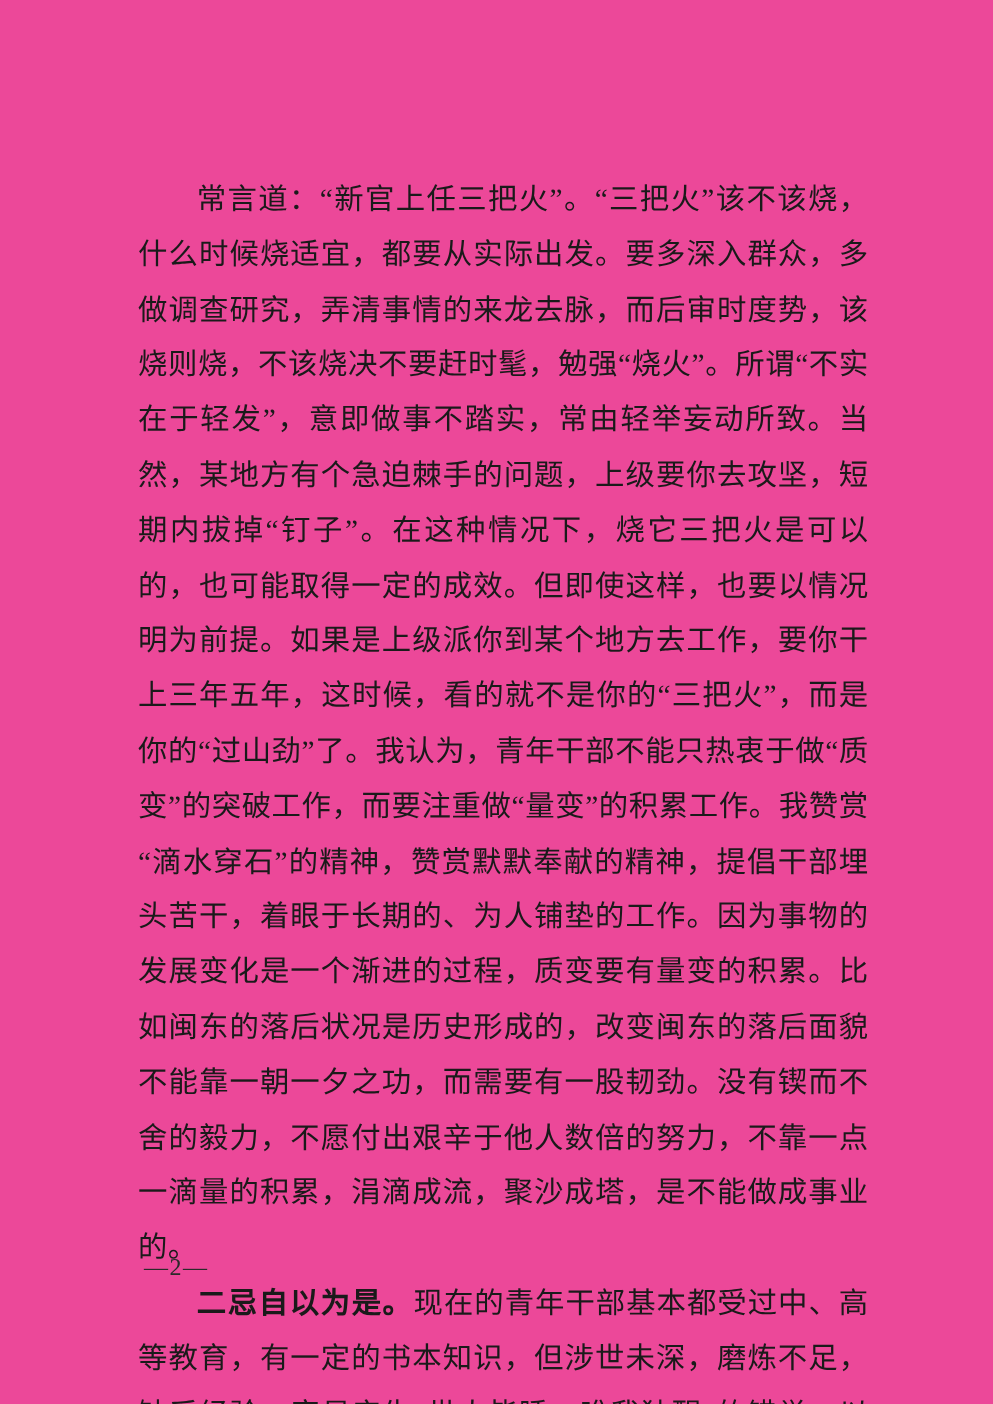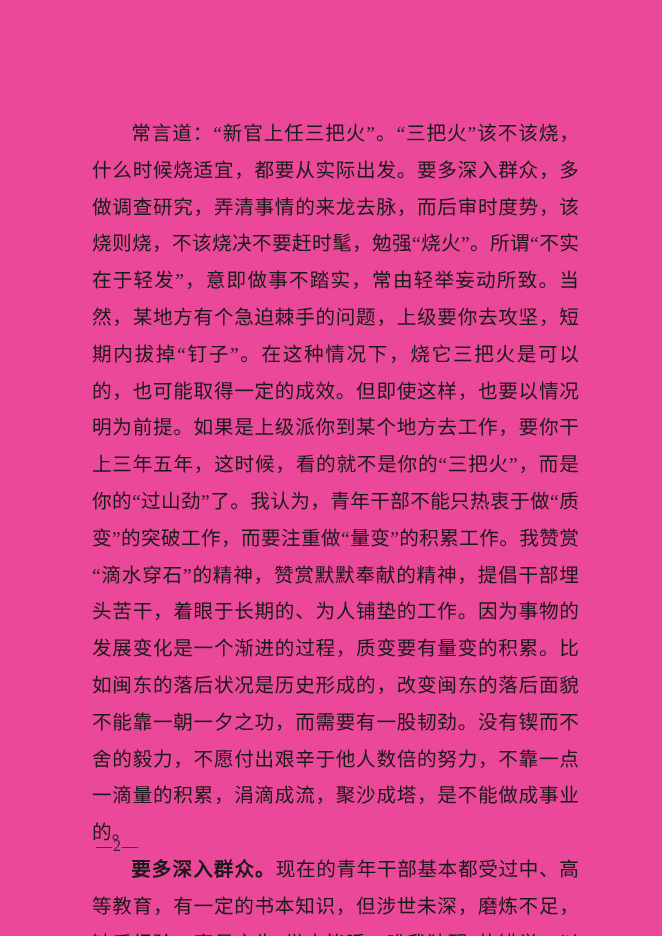--- a/index.html
+++ b/index.html
@@ -68,19 +68,19 @@
 </style>
 </head>
 <body>
 
 <div class="page">
 
   <div class="text-block">
 
     <p class="para"><span>常言道：“新官上任三把火”。“三把火”该不该烧，什么时候烧适宜，都要从实际出发。要多深入群众，多做调查研究，弄清事情的来龙去脉，而后审时度势，该烧则烧，不该烧决不要赶时髦，勉强“烧火”。所谓“不实在于轻发”，意即做事不踏实，常由轻举妄动所致。当然，某地方有个急迫棘手的问题，上级要你去攻坚，短期内拔掉“钉子”。在这种情况下，烧它三把火是可以的，也可能取得一定的成效。但即使这样，也要以情况明为前提。如果是上级派你到某个地方去工作，要你干上三年五年，这时候，看的就不是你的“三把火”，而是你的“过山劲”了。我认为，青年干部不能只热衷于做“质变”的突破工作，而要注重做“量变”的积累工作。我赞赏“滴水穿石”的精神，赞赏默默奉献的精神，提倡干部埋头苦干，着眼于长期的、为人铺垫的工作。因为事物的发展变化是一个渐进的过程，质变要有量变的积累。比如闽东的落后状况是历史形成的，改变闽东的落后面貌不能靠一朝一夕之功，而需要有一股韧劲。没有锲而不舍的毅力，不愿付出艰辛于他人数倍的努力，不靠一点一滴量的积累，涓滴成流，聚沙成塔，是不能做成事业的。</span></p>
 
-    <p class="para"><span class="lead">要多深入群众。</span><span>现在的青年干部基本都受过中、高等教育，有一定的书本知识，但涉世未深，磨炼不足，缺乏经验，容易产生“世人皆睡，唯我独醒”的错觉，以及轻视历史经验的倾向。归根到底，书本知识只是一种间接的知识，来源于千千万万劳动群众实践经验的积累总结。瞧不起历史经验，就是瞧不起群众。脱离群众，孤家寡人，你就一事无成。</span></p>
+    <p class="para"><span class="lead">二忌自以为是。</span><span>现在的青年干部基本都受过中、高等教育，有一定的书本知识，但涉世未深，磨炼不足，缺乏经验，容易产生“世人皆睡，唯我独醒”的错觉，以及轻视历史经验的倾向。归根到底，书本知识只是一种间接的知识，来源于千千万万劳动群众实践经验的积累总结。瞧不起历史经验，就是瞧不起群众。脱离群众，孤家寡人，你就一事无成。</span></p>
 
   </div>
 
   <div class="page-number">—2—</div>
 
 </div>
 
 </body></html>

